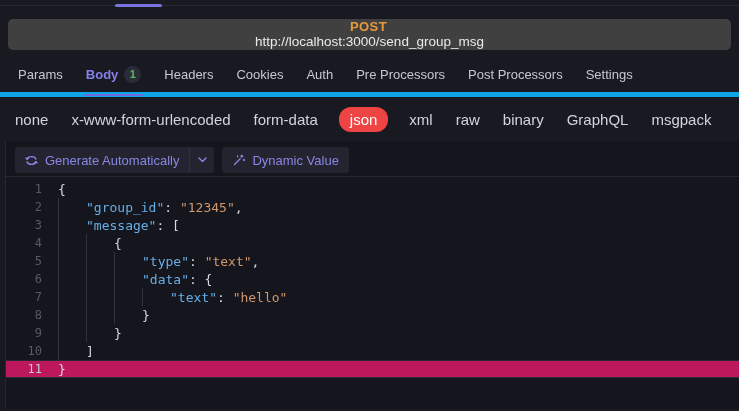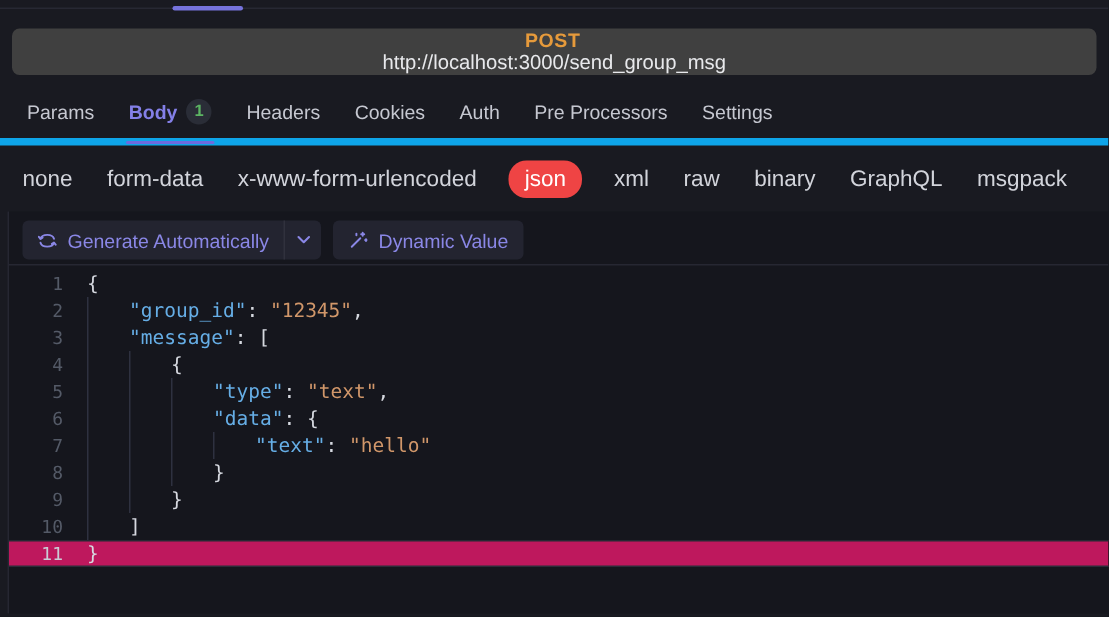--- a/index.html
+++ b/index.html
@@ -92,28 +92,31 @@
     <div class="tab">
       <span>Cookies</span>
     </div>
     <div class="tab">
       <span>Auth</span>
     </div>
     <div class="tab">
       <span>Pre Processors</span>
     </div>
     <div class="tab">
+      <span>Post Processors</span>
+    </div>
+    <div class="tab">
       <span>Settings</span>
     </div>
   </div>
 
   <div class="btrow">
     <span class="bt">none</span>
+    <span class="bt">x-www-form-urlencoded</span>
     <span class="bt">form-data</span>
-    <span class="bt">x-www-form-urlencoded</span>
     <span class="bt selected">json</span>
     <span class="bt">xml</span>
     <span class="bt">raw</span>
     <span class="bt">binary</span>
     <span class="bt">GraphQL</span>
     <span class="bt">msgpack</span>
   </div>
 
   <div class="pane">
 

